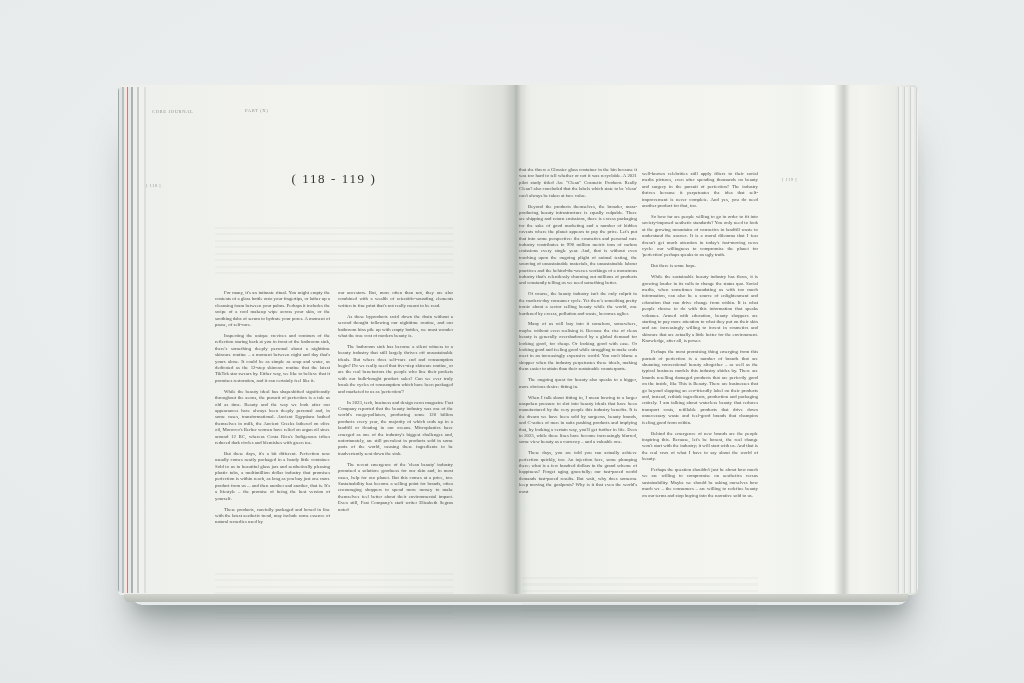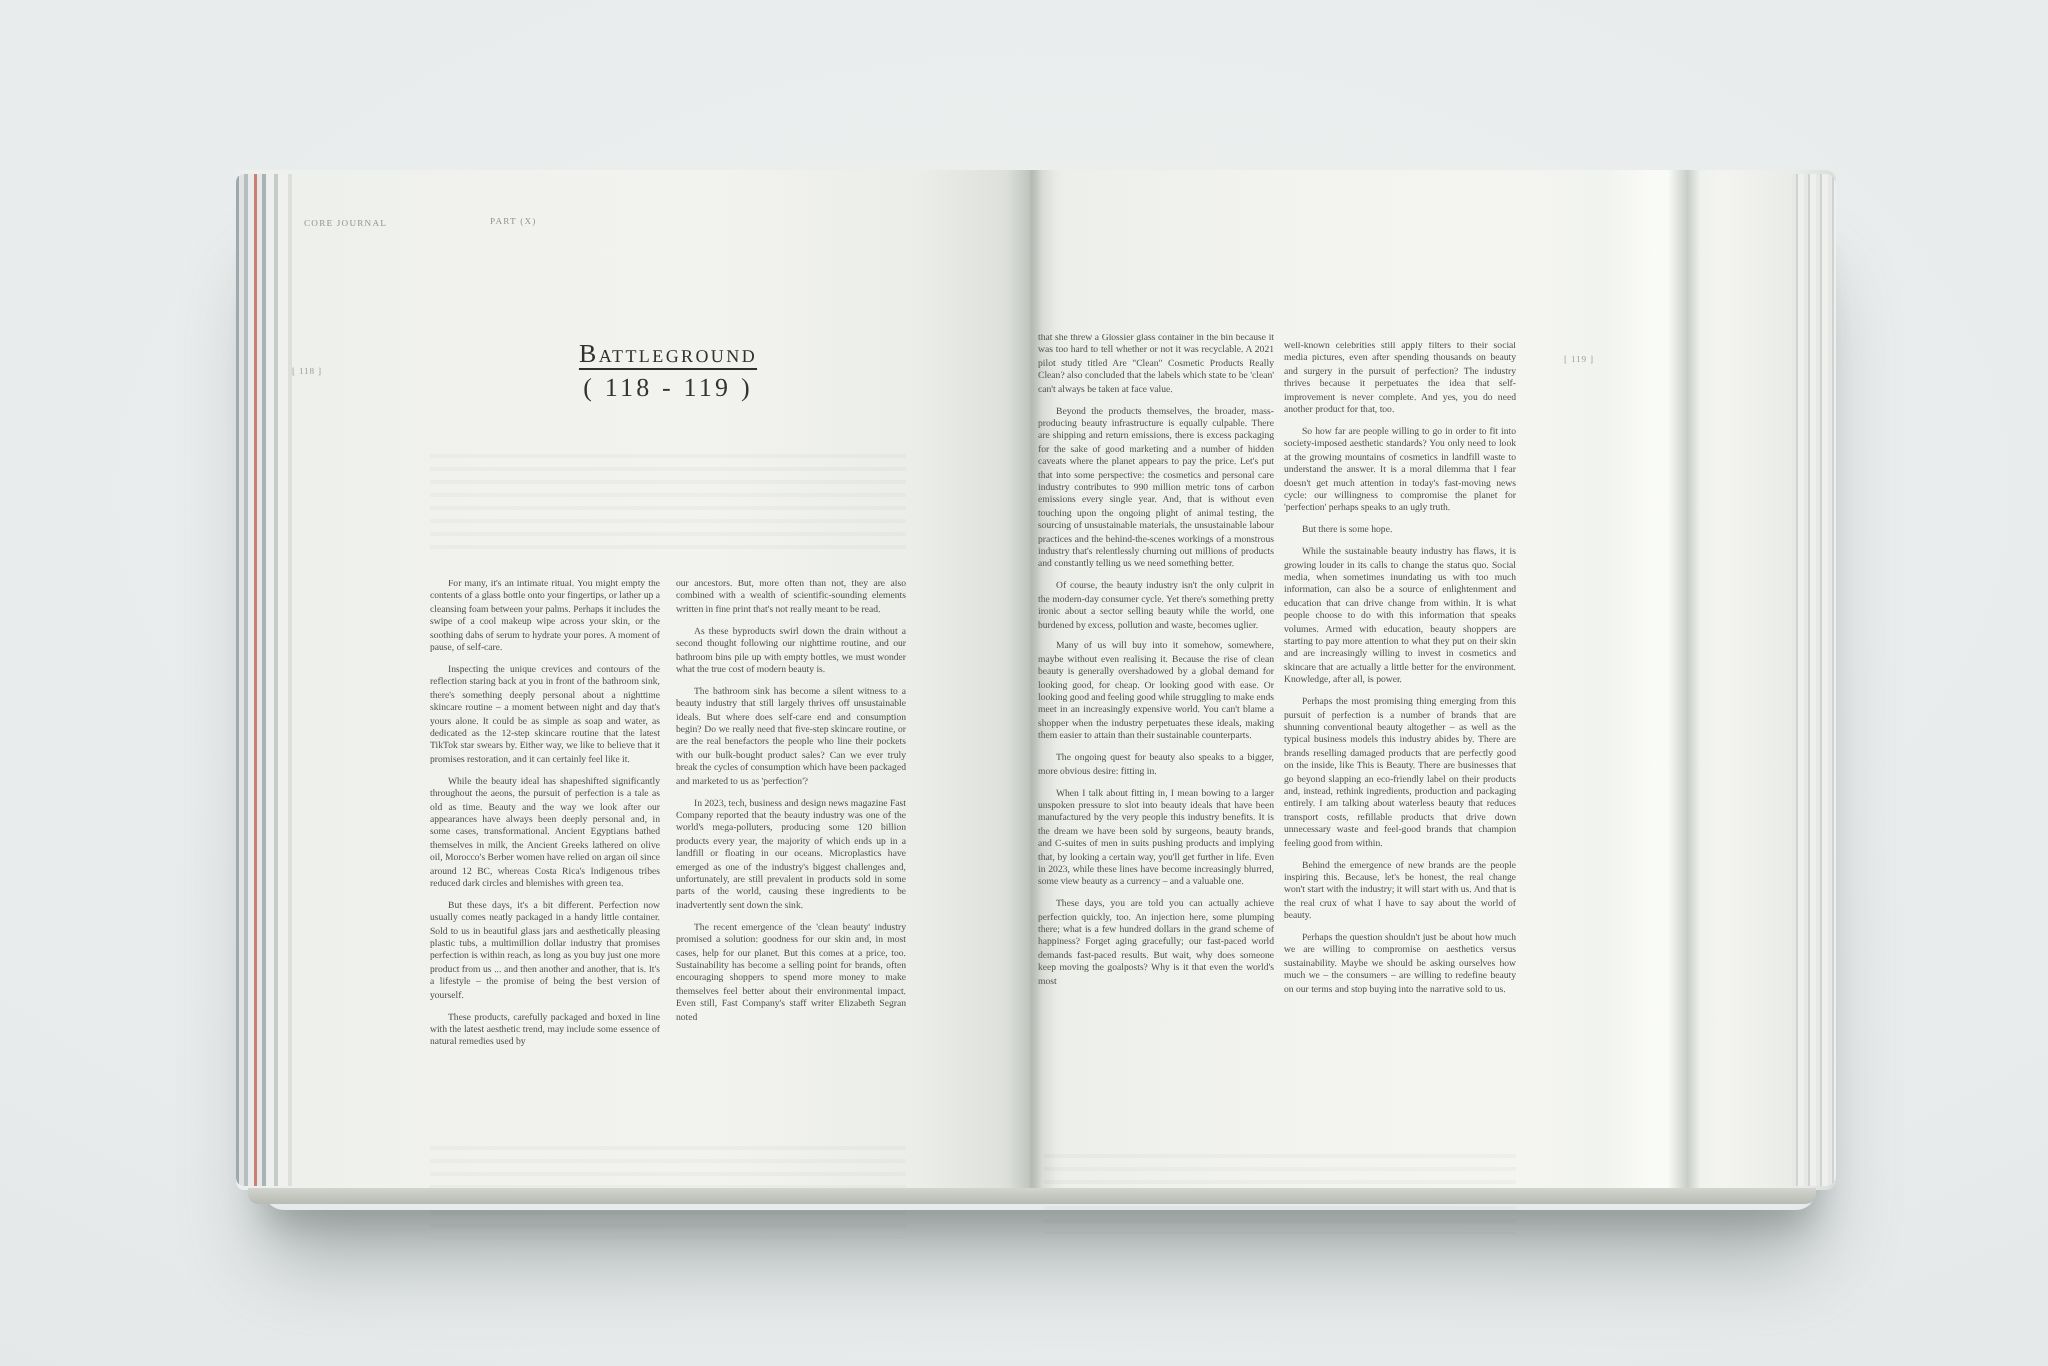--- a/index.html
+++ b/index.html
@@ -63,21 +63,20 @@
     <div class="page page-left">
       <div class="edge-left"></div>
       <div class="ghost ghostL-top"></div>
       <div class="ghost ghostL-bottom"></div>
 
       <div class="running-head rh-journal">CORE JOURNAL</div>
       <div class="running-head rh-part">PART (X)</div>
       <div class="margin-marker mm-left">[ 118 ]</div>
 
       <div class="title-block">
-        <div class="title-line">Battleground</div>
         <div class="page-range">( 118 - 119 )</div>
       </div>
 
       <div class="col colL1">
           <p>For many, it's an intimate ritual. You might empty the contents of a glass bottle onto your fingertips, or lather up a cleansing foam between your palms. Perhaps it includes the swipe of a cool makeup wipe across your skin, or the soothing dabs of serum to hydrate your pores. A moment of pause, of self-care.</p>
           <p>Inspecting the unique crevices and contours of the reflection staring back at you in front of the bathroom sink, there's something deeply personal about a nighttime skincare routine – a moment between night and day that's yours alone. It could be as simple as soap and water, as dedicated as the 12-step skincare routine that the latest TikTok star swears by. Either way, we like to believe that it promises restoration, and it can certainly feel like it.</p>
           <p>While the beauty ideal has shapeshifted significantly throughout the aeons, the pursuit of perfection is a tale as old as time. Beauty and the way we look after our appearances have always been deeply personal and, in some cases, transformational. Ancient Egyptians bathed themselves in milk, the Ancient Greeks lathered on olive oil, Morocco's Berber women have relied on argan oil since around 12 BC, whereas Costa Rica's Indigenous tribes reduced dark circles and blemishes with green tea.</p>
           <p>But these days, it's a bit different. Perfection now usually comes neatly packaged in a handy little container. Sold to us in beautiful glass jars and aesthetically pleasing plastic tubs, a multimillion dollar industry that promises perfection is within reach, as long as you buy just one more product from us ... and then another and another, that is. It's a lifestyle – the promise of being the best version of yourself.</p>
           <p>These products, carefully packaged and boxed in line with the latest aesthetic trend, may include some essence of natural remedies used by</p>
         </div>

